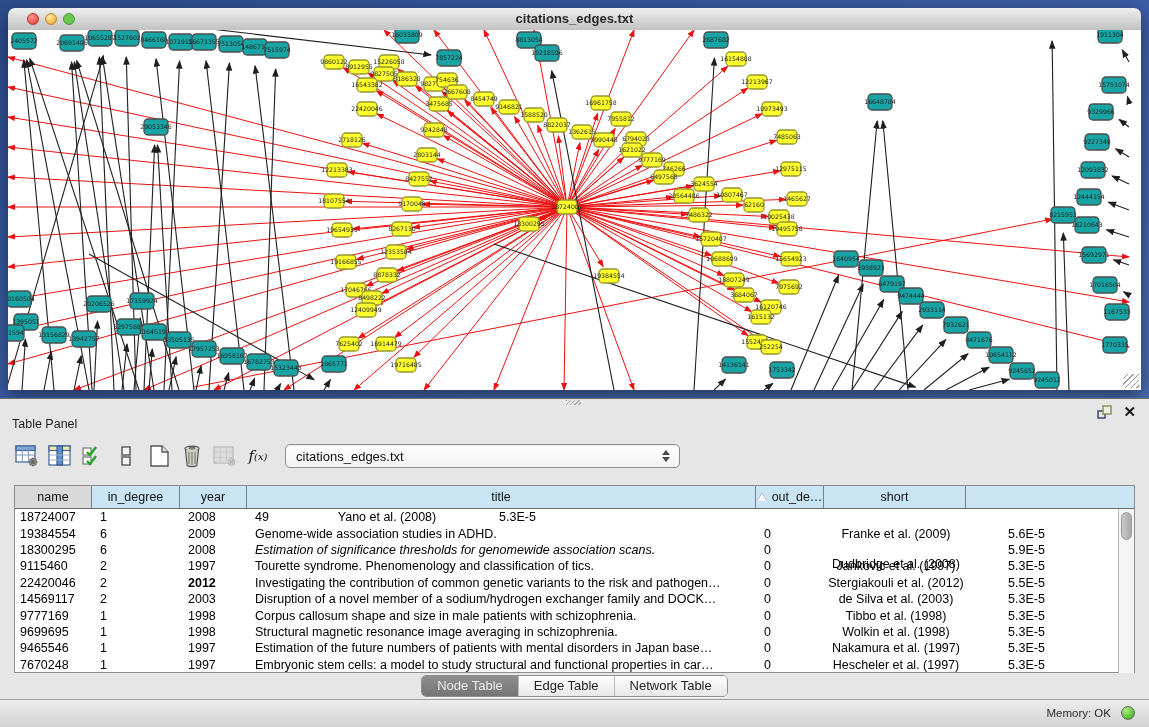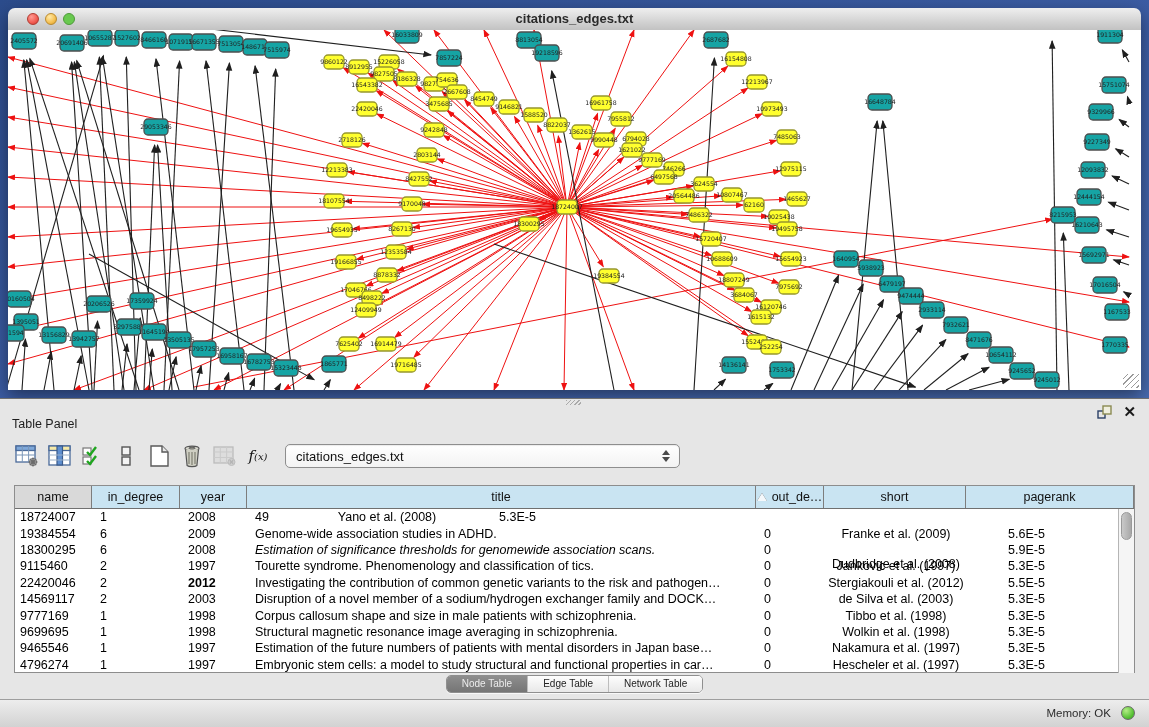--- a/index.html
+++ b/index.html
@@ -50,21 +50,21 @@
   .tr{display:flex;height:16.4px;align-items:center;}
   .td{box-sizing:border-box;font-size:12.5px;color:#000;white-space:nowrap;overflow:hidden;padding-left:8px;}
   .td.c-short{text-align:center;padding-left:2px;}
   .td.c-name{padding-left:5px;}
   .td.c-pagerank{padding-left:42px;}
   .vscroll{width:15px;flex:none;background:#f5f5f5;border-left:1px solid #b5b5b5;position:relative;}
   .vthumb{position:absolute;left:2px;right:2px;top:3px;height:26px;border-radius:6px;
      background:linear-gradient(90deg,#c9c9c9,#a8a8a8);border:1px solid #9a9a9a;}
   .tabs-row{position:absolute;left:0;top:276px;width:100%;display:flex;justify-content:center;}
   .tabs{display:inline-flex;border:1px solid #8f8f8f;border-radius:5px;overflow:hidden;background:#f6f6f6;box-shadow:0 1px 0 rgba(255,255,255,.7);}
-  .tab{padding:2px 15px 3px;font-size:10px;color:#222;background:linear-gradient(#fdfdfd,#e8e8e8);border-right:1px solid #bdbdbd;}
+  .tab{padding:2px 15px 3px;font-size:13px;color:#222;background:linear-gradient(#fdfdfd,#e8e8e8);border-right:1px solid #bdbdbd;}
   .tab:last-child{border-right:none;}
   .tab.selected{background:linear-gradient(#8e8e8e,#757575);color:#ececec;}
   
   .statusbar{position:absolute;left:0;bottom:0;width:1149px;height:27px;background:linear-gradient(#ededed,#d2d2d2);border-top:1px solid #9e9e9e;}
   .mem-label{position:absolute;right:38px;top:7px;font-size:11.5px;color:#2c2c2c;}
   .mem-dot{position:absolute;right:14px;top:6px;width:14px;height:14px;border-radius:50%;
      background:radial-gradient(circle at 35% 30%,#b4ed86,#55c033 65%,#3c9e22);border:1px solid #6a6a6a;box-sizing:border-box;}
 </style>
 </head>
 <body>
@@ -590,23 +590,20 @@
           <div class="th" style="width: 509px;">
             <span>title</span>
           </div>
           <div class="th" style="width: 68px;">
             <span class="sorttri"></span>
             <span>out_de…</span>
           </div>
           <div class="th" style="width: 142px;">
             <span>short</span>
           </div>
-          <div class="th" style="width: 141px; flex: 1 1 0%;">
-            <span>pagerank</span>
-          </div>
         </div>
       <div class="tbody">
         <div class="rows" id="rows">
             <div class="tr">
               <div class="td c-name" style="width: 77px;">18724007</div>
               <div class="td c-indegree" style="width: 88px;">1</div>
               <div class="td c-year" style="width: 67px;">2008</div>
               <div class="td c-outdegree" style="width: 68px;">49</div>
               <div class="td c-short" style="width: 142px;">Yano et al. (2008)</div>
               <div class="td c-pagerank" style="width: 141px; flex: 1 1 0%;">5.3E-5</div>
@@ -677,21 +674,21 @@
             <div class="tr">
               <div class="td c-name" style="width: 77px;">9465546</div>
               <div class="td c-indegree" style="width: 88px;">1</div>
               <div class="td c-year" style="width: 67px;">1997</div>
               <div class="td c-title" style="width: 509px;">Estimation of the future numbers of patients with mental disorders in Japan base…</div>
               <div class="td c-outdegree" style="width: 68px;">0</div>
               <div class="td c-short" style="width: 142px;">Nakamura et al. (1997)</div>
               <div class="td c-pagerank" style="width: 141px; flex: 1 1 0%;">5.3E-5</div>
             </div>
             <div class="tr">
-              <div class="td c-name" style="width: 77px;">4796274</div>
+              <div class="td c-name" style="width: 77px;">7670248</div>
               <div class="td c-indegree" style="width: 88px;">1</div>
               <div class="td c-year" style="width: 67px;">1997</div>
               <div class="td c-title" style="width: 509px;">Embryonic stem cells: a model to study structural and functional properties in car…</div>
               <div class="td c-outdegree" style="width: 68px;">0</div>
               <div class="td c-short" style="width: 142px;">Hescheler et al. (1997)</div>
               <div class="td c-pagerank" style="width: 141px; flex: 1 1 0%;">5.3E-5</div>
             </div>
           </div>
         <div class="vscroll">
           <div class="vthumb"></div>

